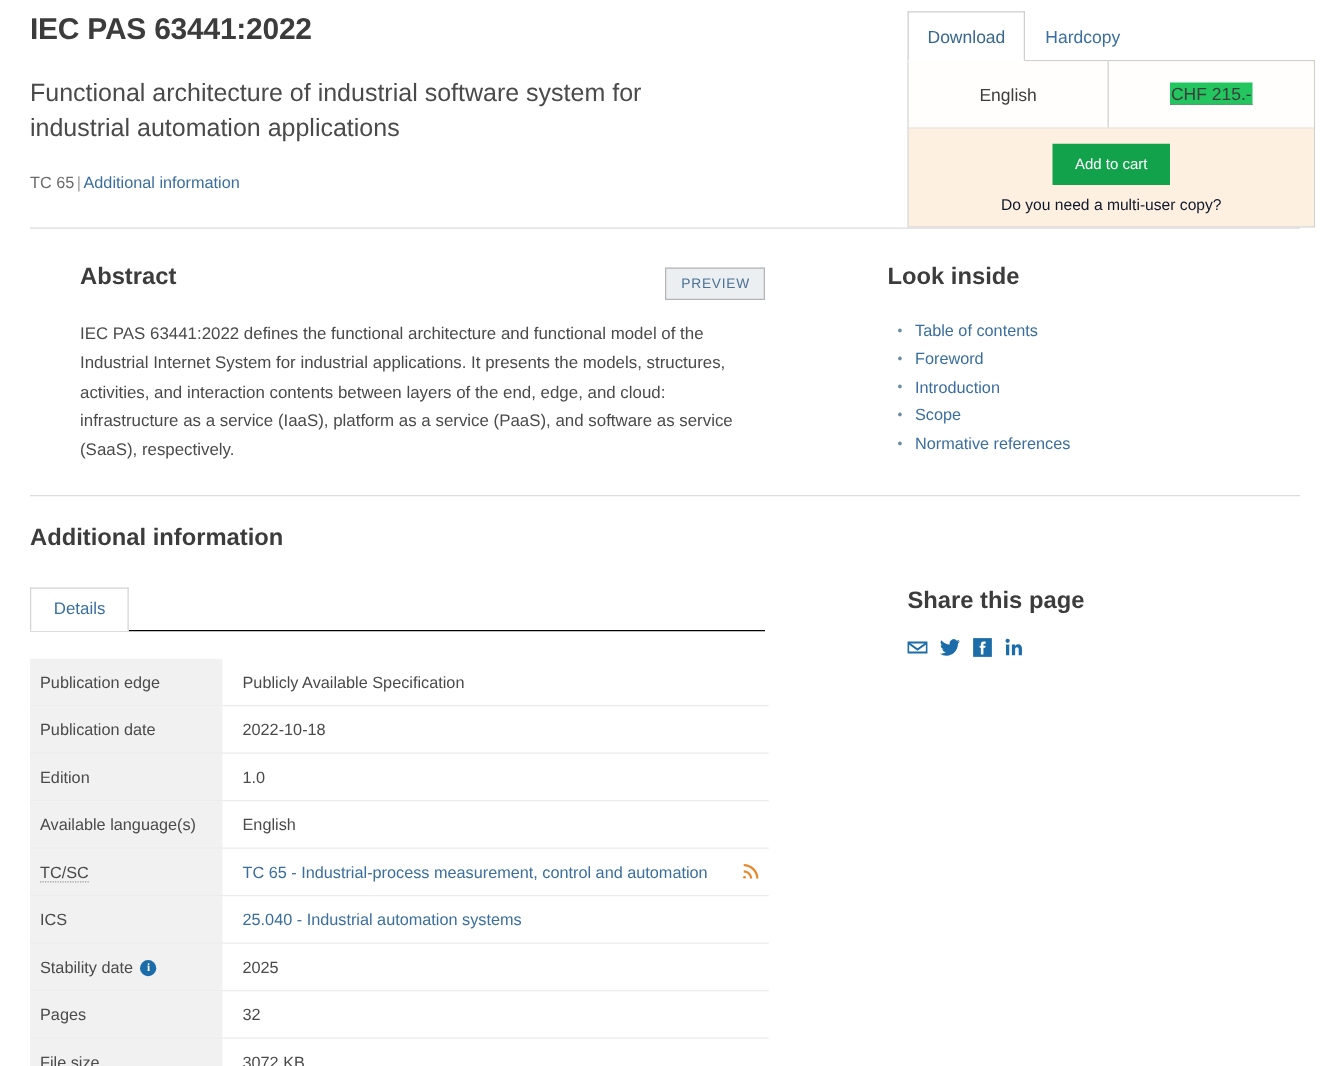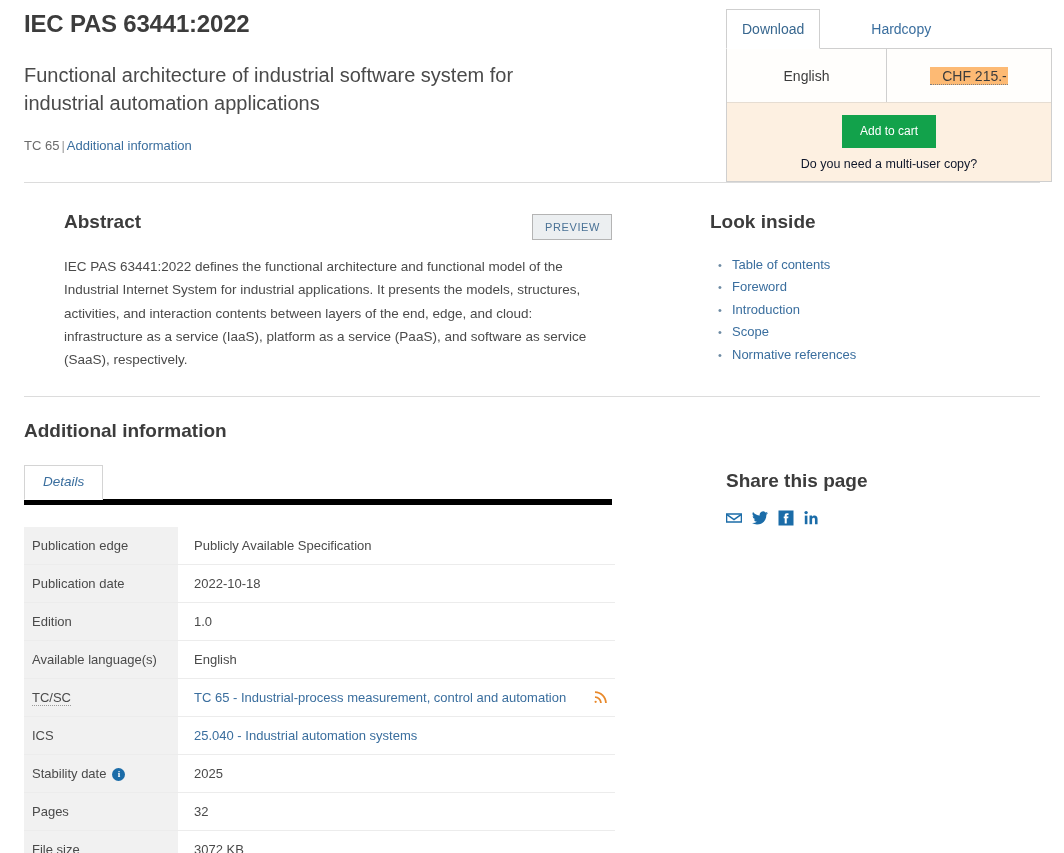--- a/index.html
+++ b/index.html
@@ -35,21 +35,21 @@
   }
   .hr-second {
     position: absolute; left: 24px; top: 396px; width: 1016px;
     height: 1px; background: #dcdcdc;
   }
 
   
   .buybox {
     position: absolute; left: 726px; top: 8px; width: 326px;
   }
-  .buy-tabs { display: flex; height: 40px; align-items: center; position: relative; z-index: 2; gap: 35px; }
+  .buy-tabs { display: flex; height: 40px; align-items: center; position: relative; z-index: 2; }
   .buy-tab {
     font-size: 14px; padding: 9px 15px 9px 15px; cursor: pointer;
     color: #3a6e9e; background: transparent; border: 1px solid transparent;
     border-bottom: none; line-height: 20px;
   }
   .buy-tab.active {
     background: #ffffff; border: 1px solid #cfcfcf; border-bottom: 1px solid #ffffff;
     margin-bottom: -1px; color: #38678f;
   }
   .buy-body {
@@ -58,22 +58,22 @@
   .buy-row-price {
     display: flex; align-items: center; height: 54px; background: #fffefc;
     border-bottom: 1px solid #e6ddd2;
   }
   .buy-lang {
     flex: 0 0 160px; text-align: center; font-size: 14px; color: #3c3c3c;
     border-right: 1px solid #cfcfcf; line-height: 54px; height: 100%;
   }
   .buy-price-cell { flex: 1; text-align: center; }
   .price {
-    font-size: 14px; color: #3c3c3c; background: #fdba74;
-    border-bottom: 1px dotted #7f7f7f; padding: 1px 1px 0 12px; cursor: help;
+    font-size: 14px; color: #3c3c3c; background: #22c55e;
+    border-bottom: 1px dotted #7f7f7f; padding: 1px 1px 0 1px; cursor: help;
   }
   .buy-row-cart {
     background: #fdf0e1; padding: 12px 0 10px 0; text-align: center;
   }
   .add-cart-btn {
     display: inline-block; background: #12a24b; color: #ffffff;
     font-size: 12px; padding: 7px 18px 8px 18px; border: none;
     cursor: pointer; font-family: inherit; line-height: 18px;
   }
   .multi-user {
@@ -108,21 +108,21 @@
     content: "\2022"; position: absolute; left: 8px; top: 0;
     color: #6c8aa3; font-size: 11px; line-height: 22.4px;
   }
 
   
   .addinfo { position: absolute; left: 24px; top: 420px; width: 600px; }
   .addinfo-head {
     font-size: 19px; font-weight: bold; color: #3c3c3c; margin: 0 0 30px 0;
   }
   .tabstrip {
-    position: relative; height: 33px; border-bottom: 6px solid #000000; width: 588px; font-style: italic;
+    position: relative; height: 33px; border-bottom: 1px solid #000000; width: 588px;
   }
   .tab-details {
     position: absolute; left: 0; bottom: -1px;
     background: #ffffff; border: 1px solid #d4d4d4; border-bottom: 1px solid #ffffff;
     font-size: 13.5px; color: #3a6e9e; padding: 7px 18px 8px 18px; cursor: pointer;
     line-height: 18px;
   }
 
   table.details {
     margin-top: 22px; border-collapse: collapse; width: 591px;

